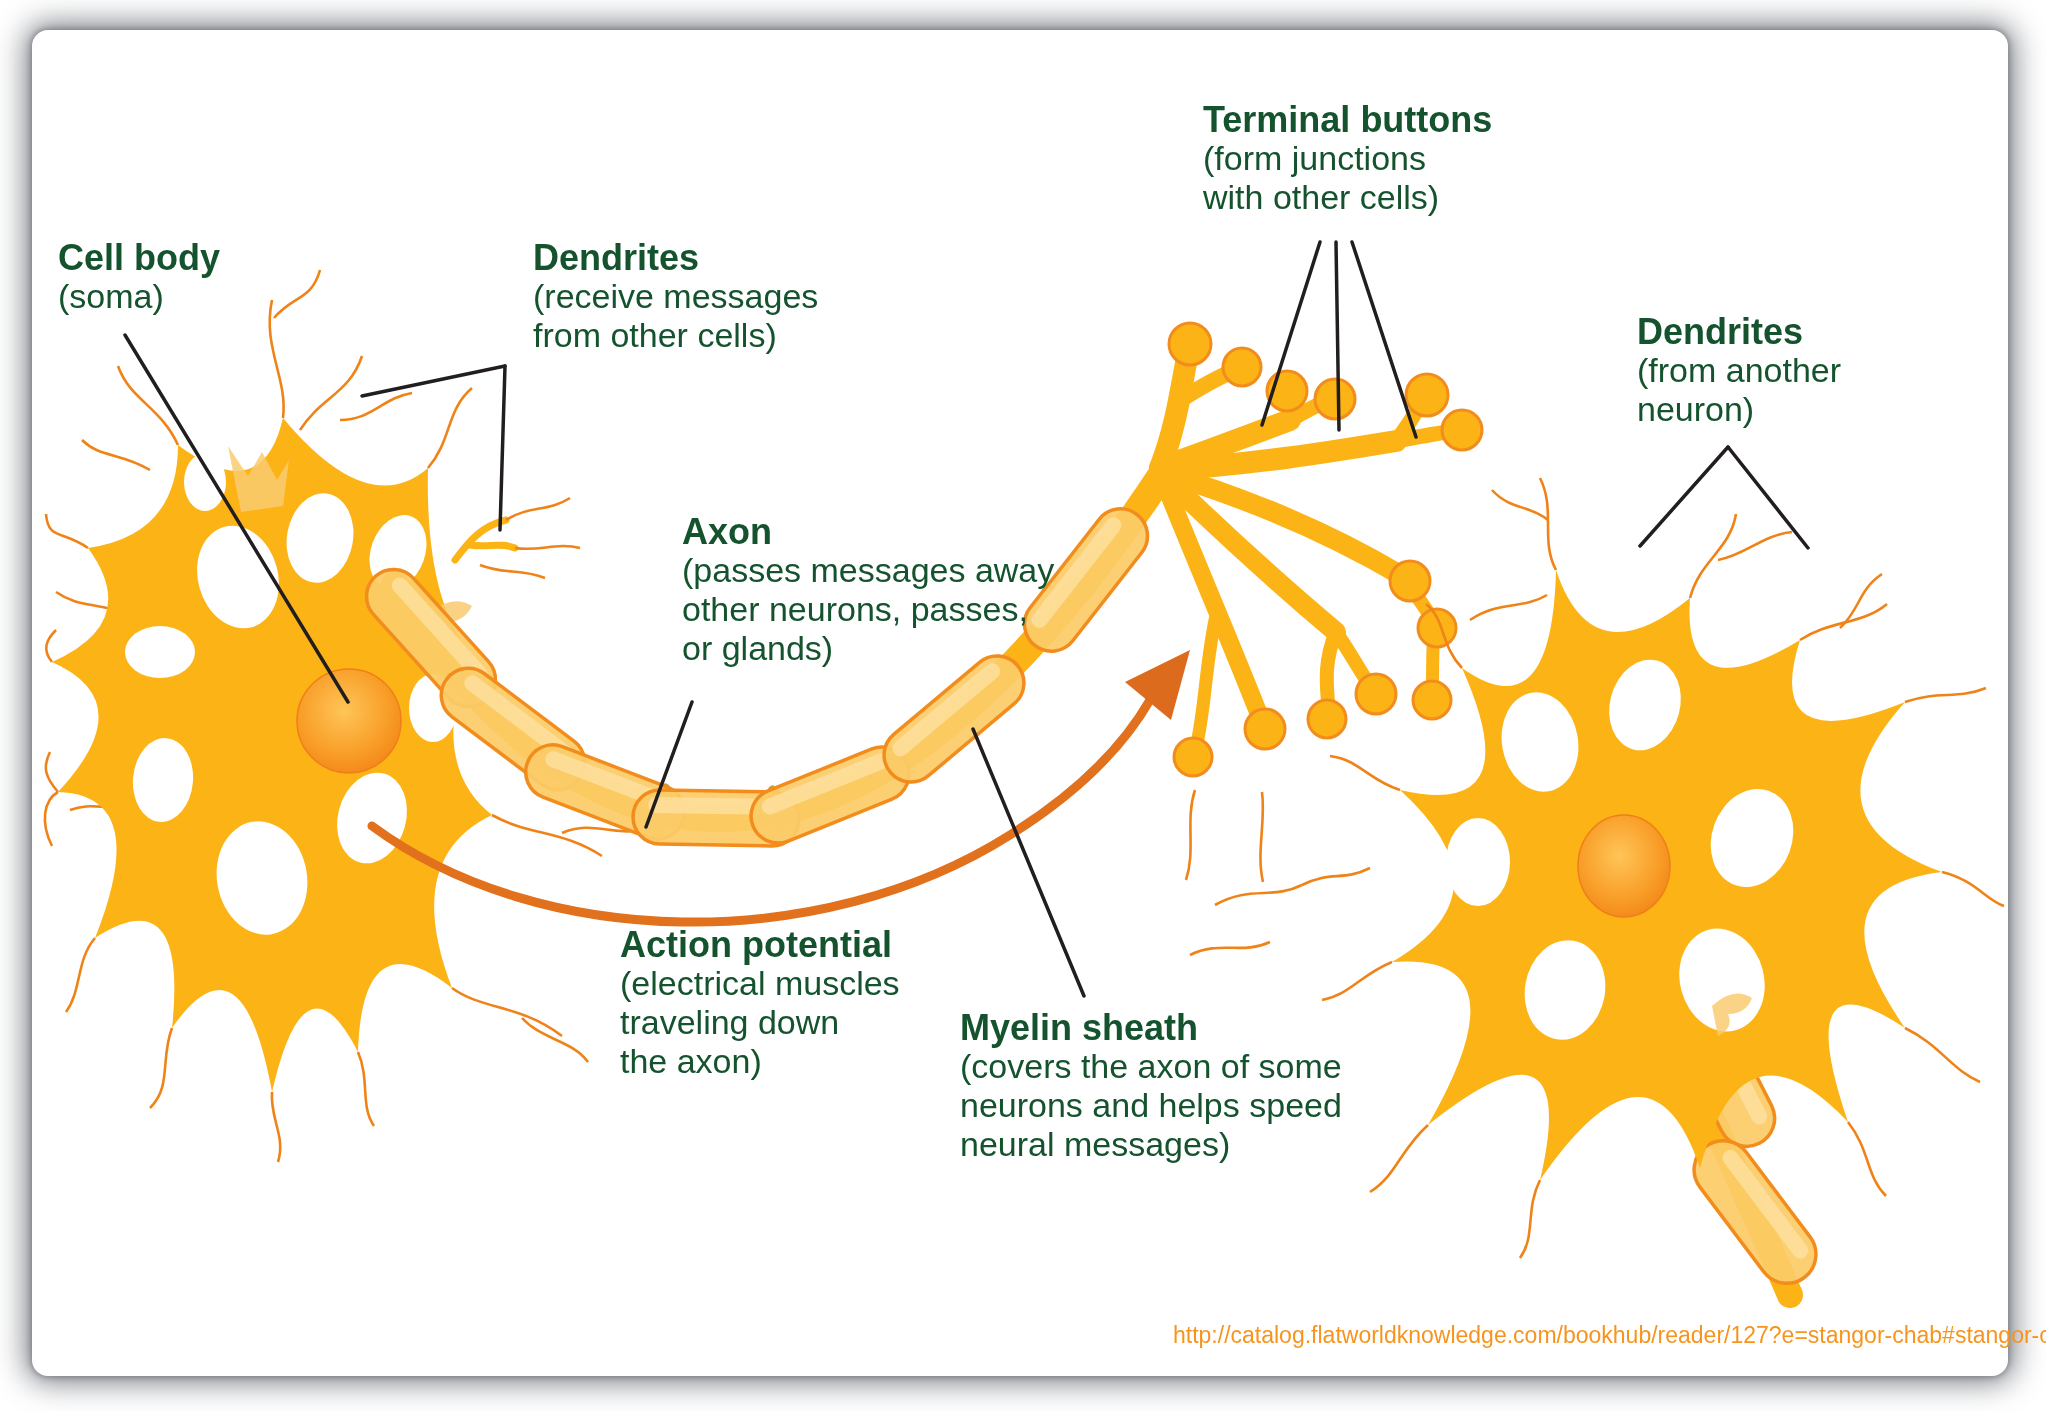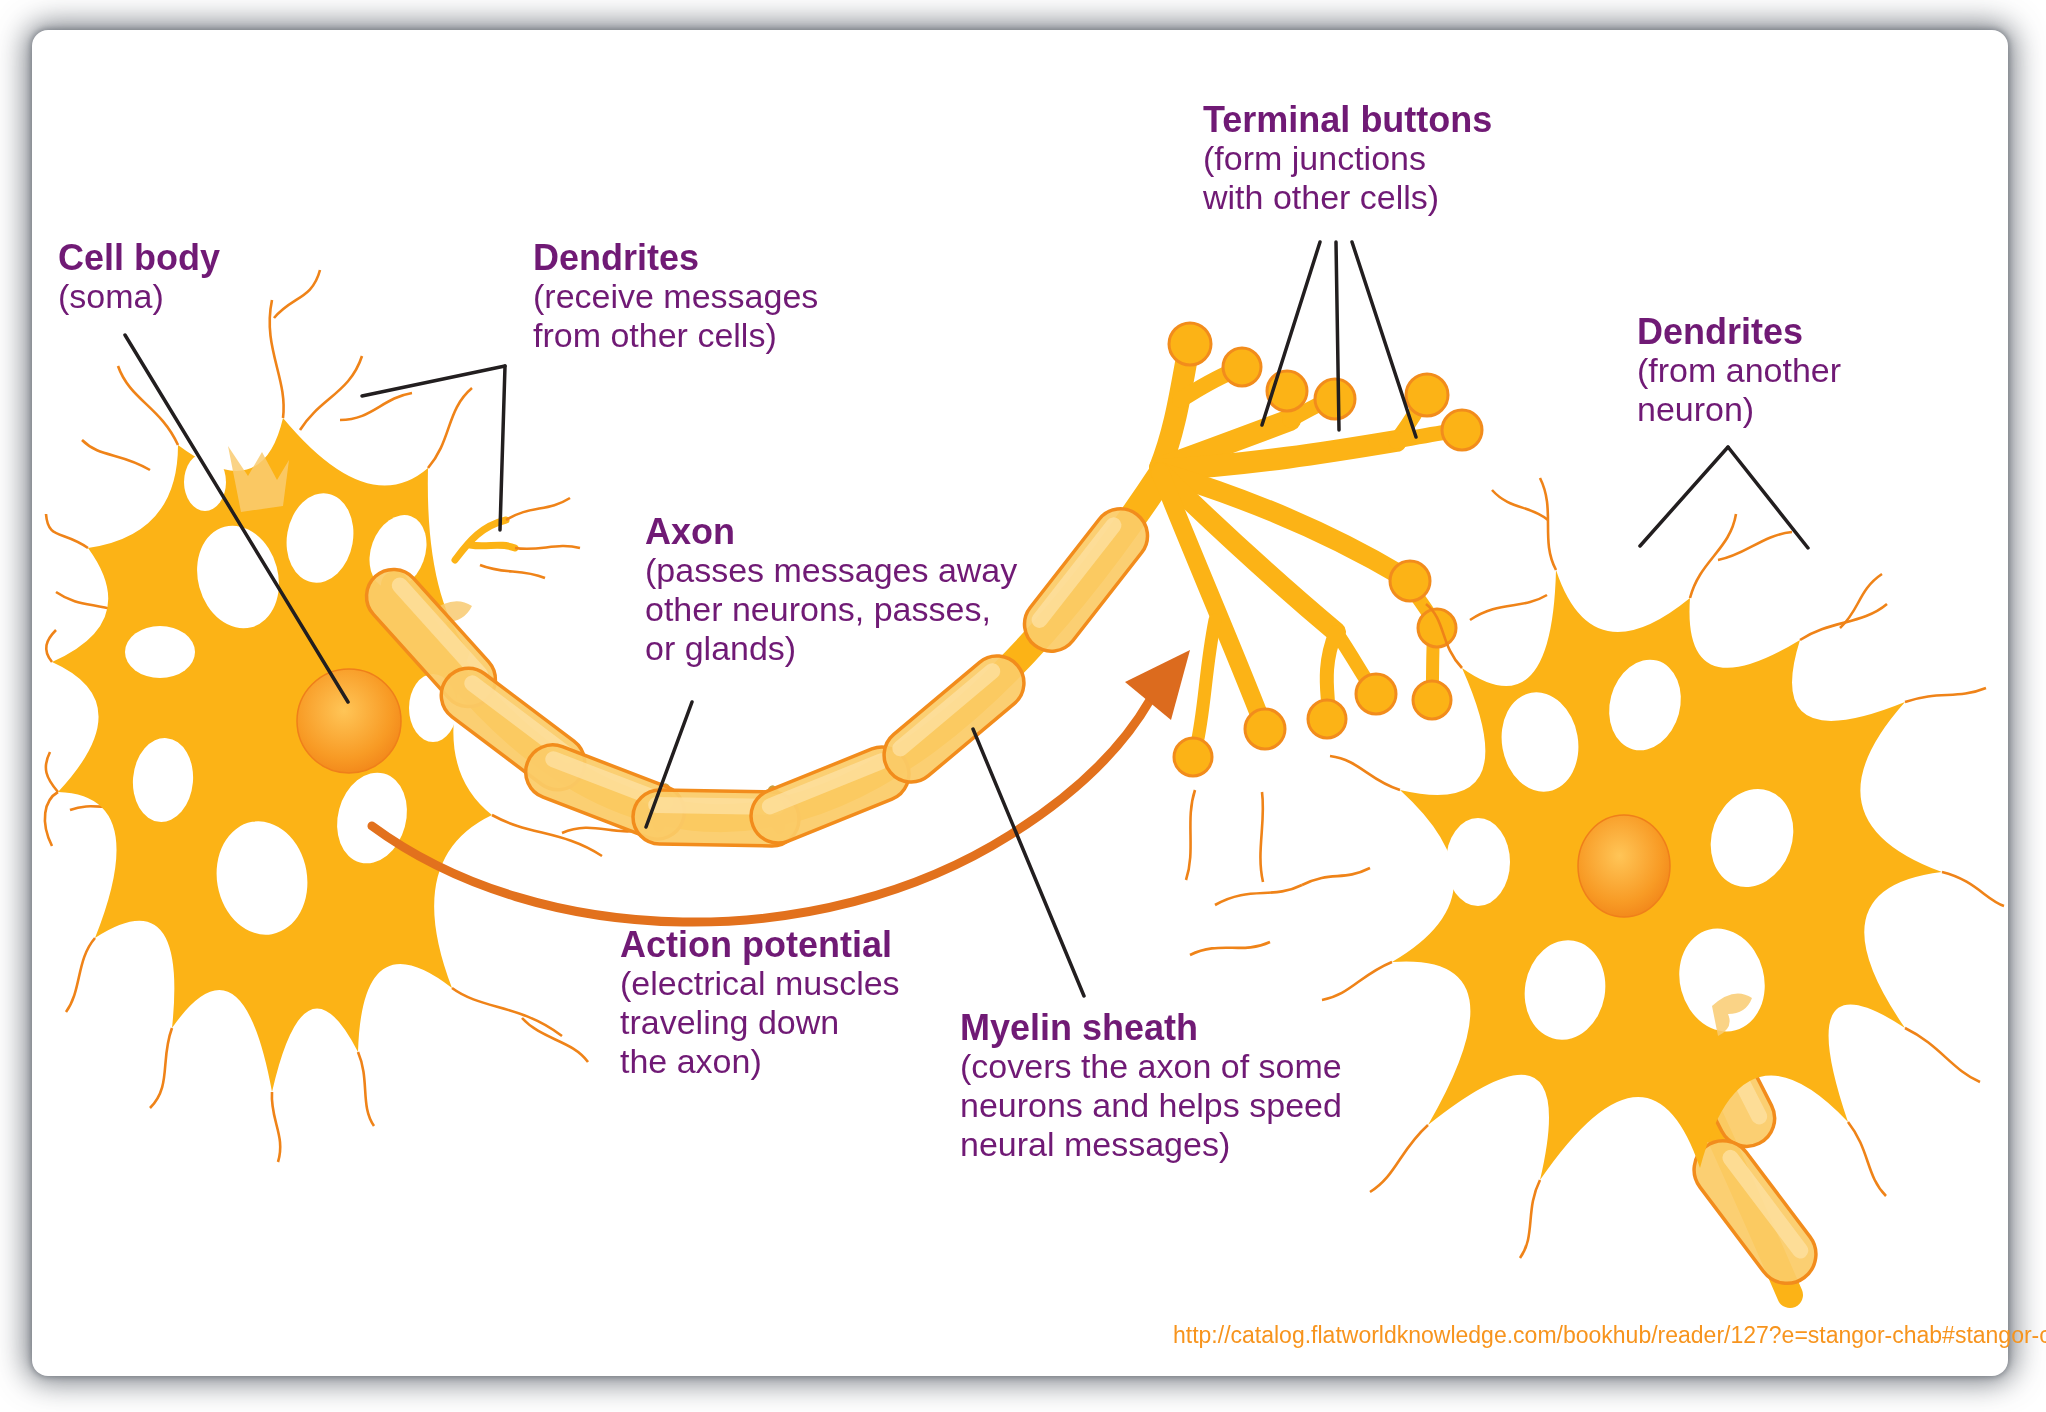--- a/index.html
+++ b/index.html
@@ -2,21 +2,21 @@
 <html><head>
 <meta charset="utf-8">
 <style>
   html,body{margin:0;padding:0;background:#fff;}
   body{width:2046px;height:1412px;position:relative;overflow:hidden;
        font-family:"Liberation Sans","DejaVu Sans",sans-serif;}
   .card{position:absolute;left:32px;top:30px;width:1976px;height:1346px;
         background:#ffffff;border-radius:16px;
         box-shadow:0 0 30px 6px rgba(82,88,98,.78), 0 0 6px 1px rgba(82,88,98,.55);}
   svg.art{position:absolute;left:0;top:0;width:2046px;height:1412px;}
-  .label{position:absolute;color:#701a75;font-size:34px;line-height:39px;white-space:nowrap;}
+  .label{position:absolute;color:#14532d;font-size:34px;line-height:39px;white-space:nowrap;}
   .label .t{font-weight:700;font-size:36px;}
   .url{position:absolute;color:#F7941D;font-size:23px;white-space:nowrap;}
 </style>
 </head>
 <body>
 
 <div class="card"></div>
 
 <svg class="art" viewBox="0 0 2046 1412">
   <defs>
@@ -244,21 +244,21 @@
   <div class="t">Cell body</div>
   <div>(soma)</div>
 </div>
 
 <div class="label" style="left:533px;top:238px">
   <div class="t">Dendrites</div>
   <div>(receive messages</div>
   <div>from other cells)</div>
 </div>
 
-<div class="label" style="left:645px;top:512px">
+<div class="label" style="left:682px;top:512px">
   <div class="t">Axon</div>
   <div>(passes messages away</div>
   <div>other neurons, passes,</div>
   <div>or glands)</div>
 </div>
 
 <div class="label" style="left:1203px;top:100px">
   <div class="t">Terminal buttons</div>
   <div>(form junctions</div>
   <div>with other cells)</div>

